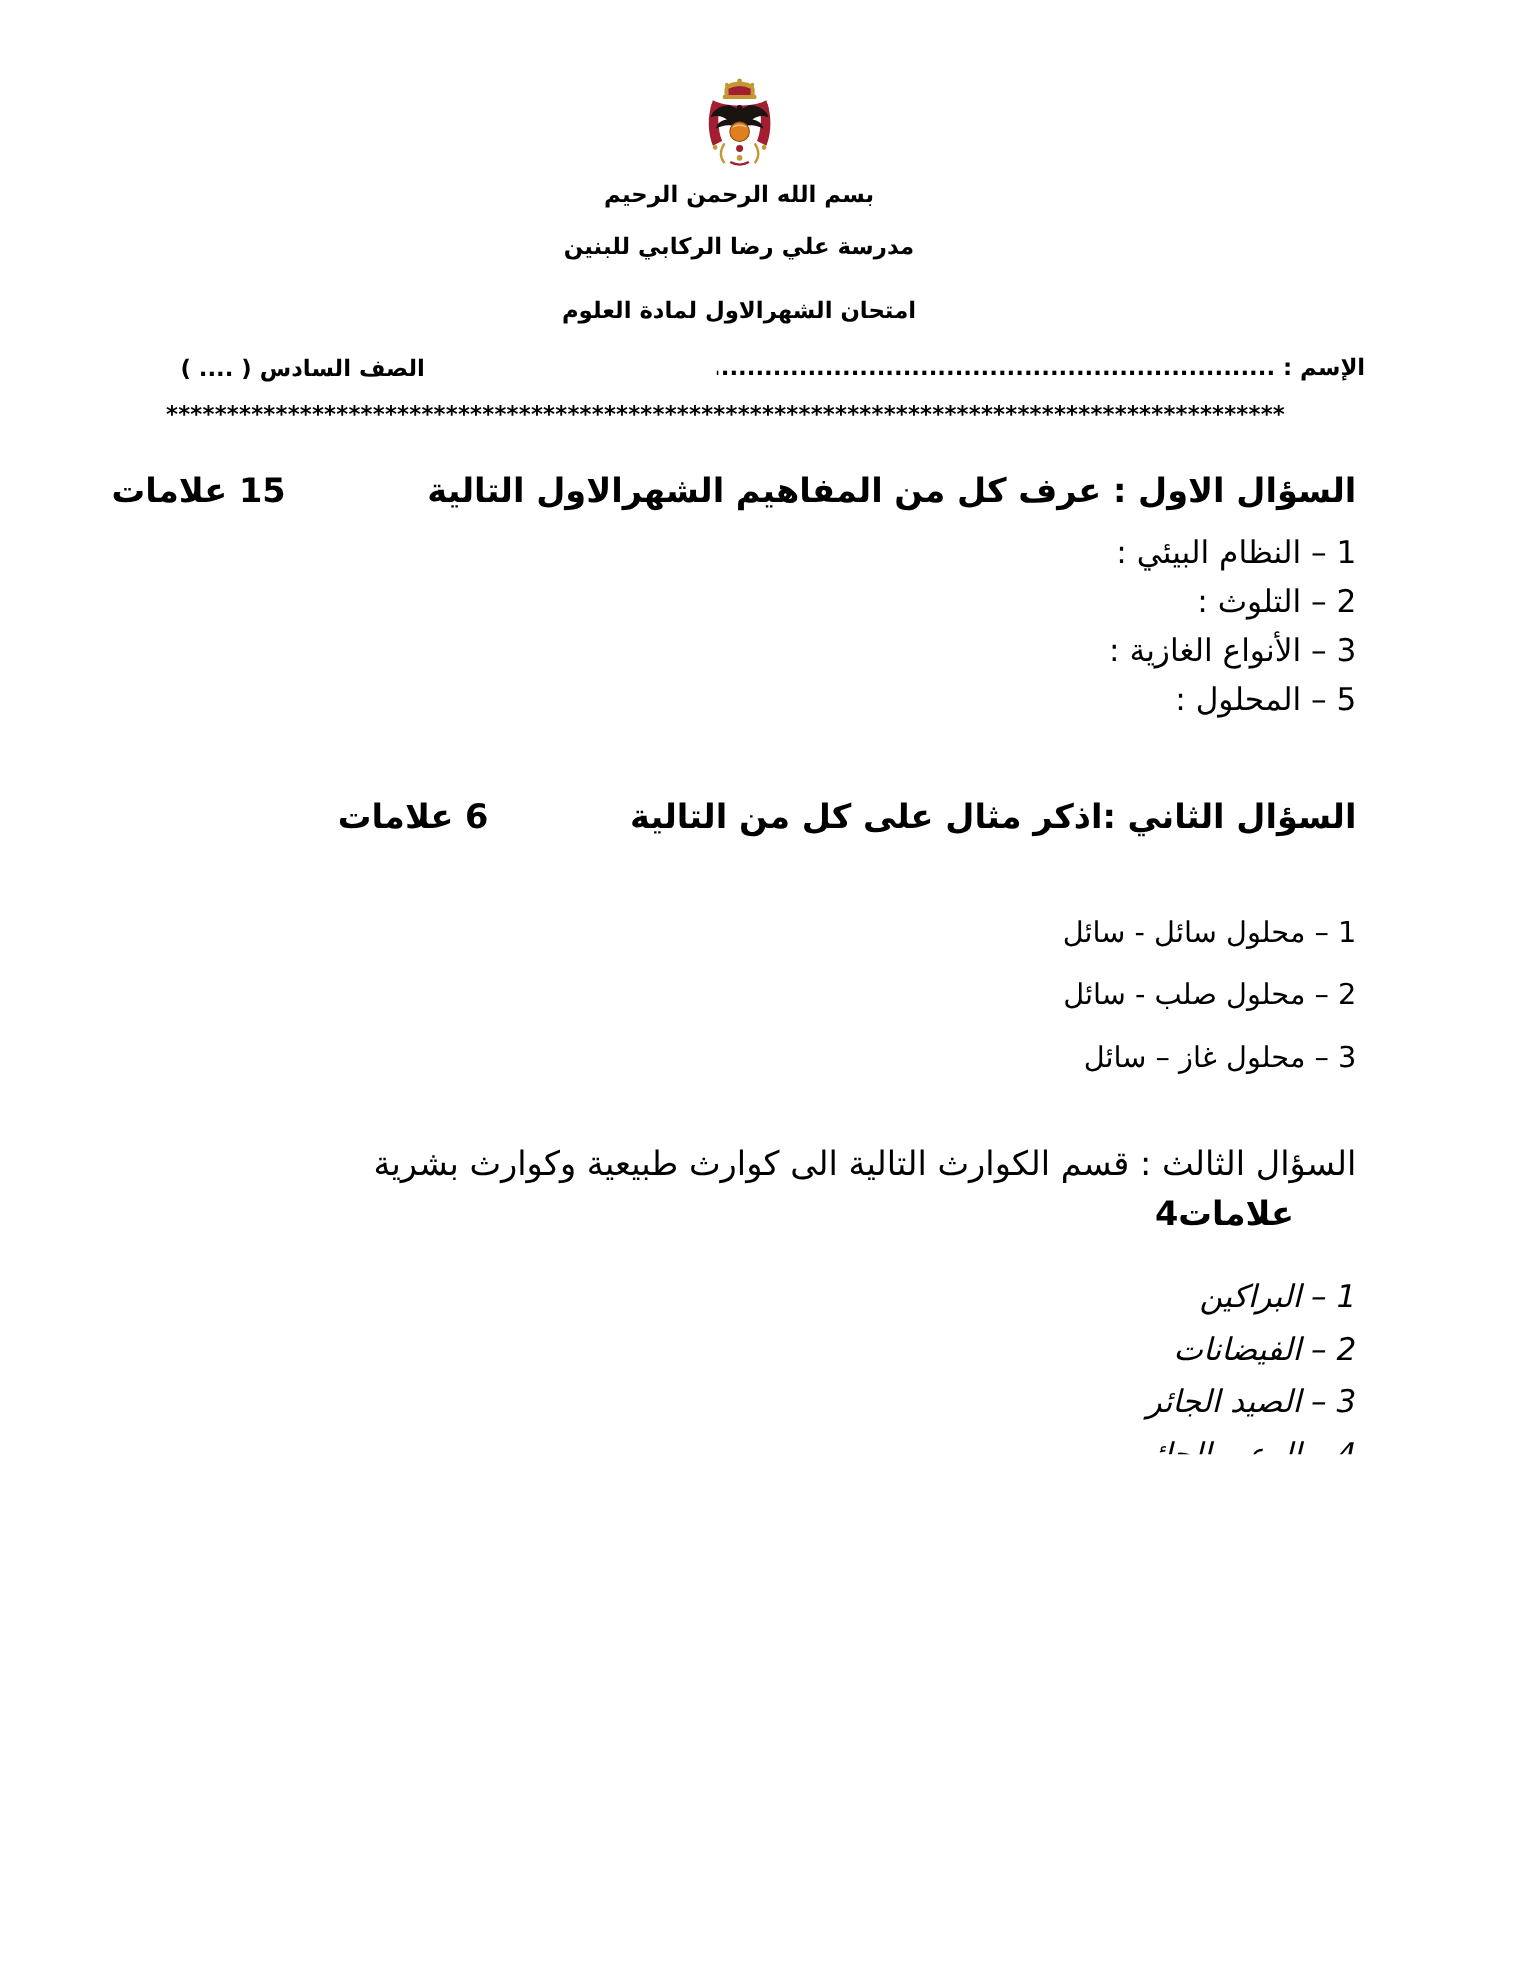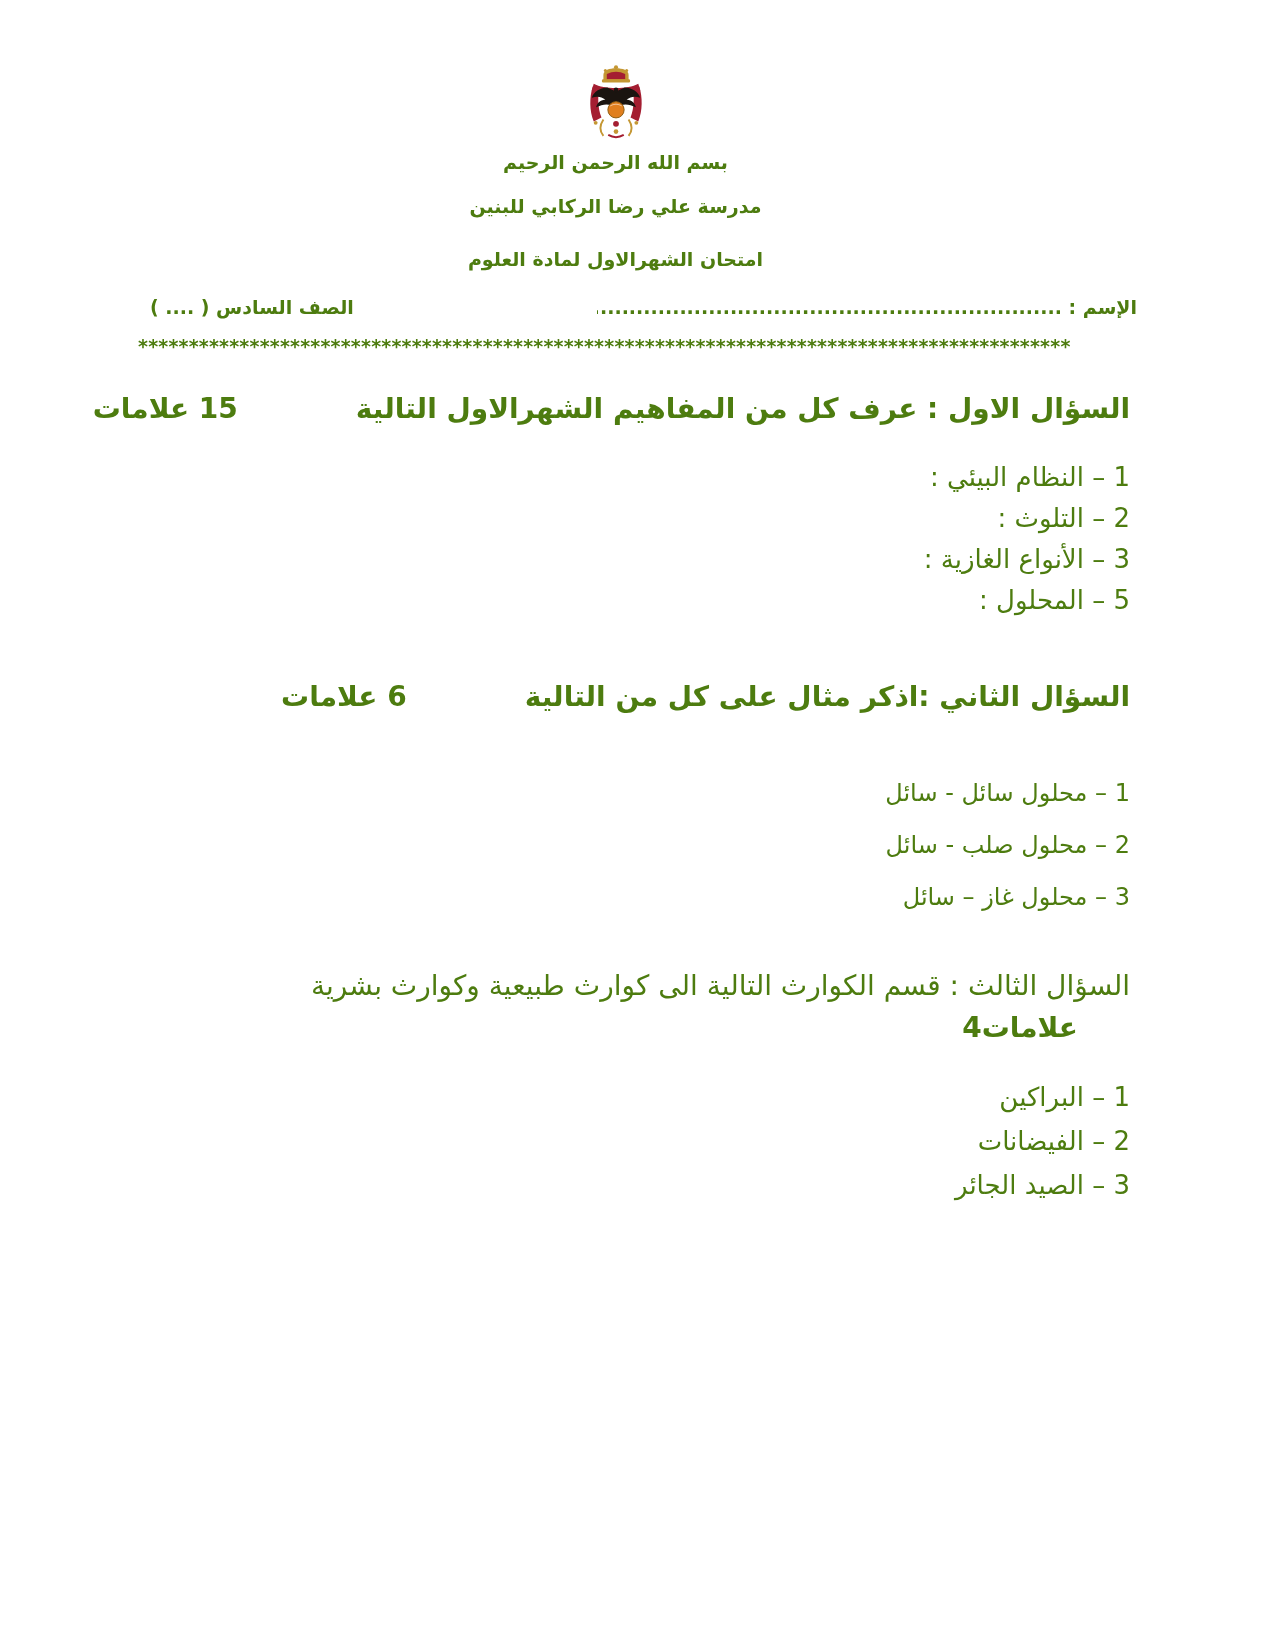--- a/index.html
+++ b/index.html
@@ -1,21 +1,21 @@
 <!DOCTYPE html>
 <html lang="ar"><head>
 <meta charset="utf-8">
 <style>
   html,body{margin:0;padding:0;background:#ffffff;}
   .page{
     position:relative;
     width:1275px;height:1212px;
     margin:0 auto;
     background:#ffffff;
-    color:#4d7c0f;
+    color:#000000;
     direction:rtl;
     font-family:"DejaVu Sans",sans-serif;
     overflow:hidden;
   }
   
   .header{
     text-align:center;
     padding-top:64px;
     position:relative;
     left:-22px; 
@@ -71,26 +71,26 @@
     padding-left:0;
     padding-right:52px;
     font-weight:bold;
     font-size:28px;
     line-height:42px;
   }
   .q1-head{margin-top:32px;}
   .q2-head{margin-top:56px;}
   .q3-head{margin-top:42px;}
   .q-items{font-size:26px;}
-  .q1-items{margin-top:28px;}
+  .q1-items{margin-top:12px;}
   .q1-items .item{line-height:41px;}
   .q2-items{margin-top:50px;font-size:24px;}
   .q2-items .item{line-height:52px;}
   .q3-items{margin-top:26px;}
-  .q3-items .item{line-height:44px;}
+  .q3-items .item{line-height:44px;font-style:italic;}
 </style>
 </head>
 <body>
 
 <div class="page">
 
   <div class="header">
     <div class="logo-wrap">
       <svg width="62" height="78" viewBox="0 0 64 80" aria-hidden="true">
 

